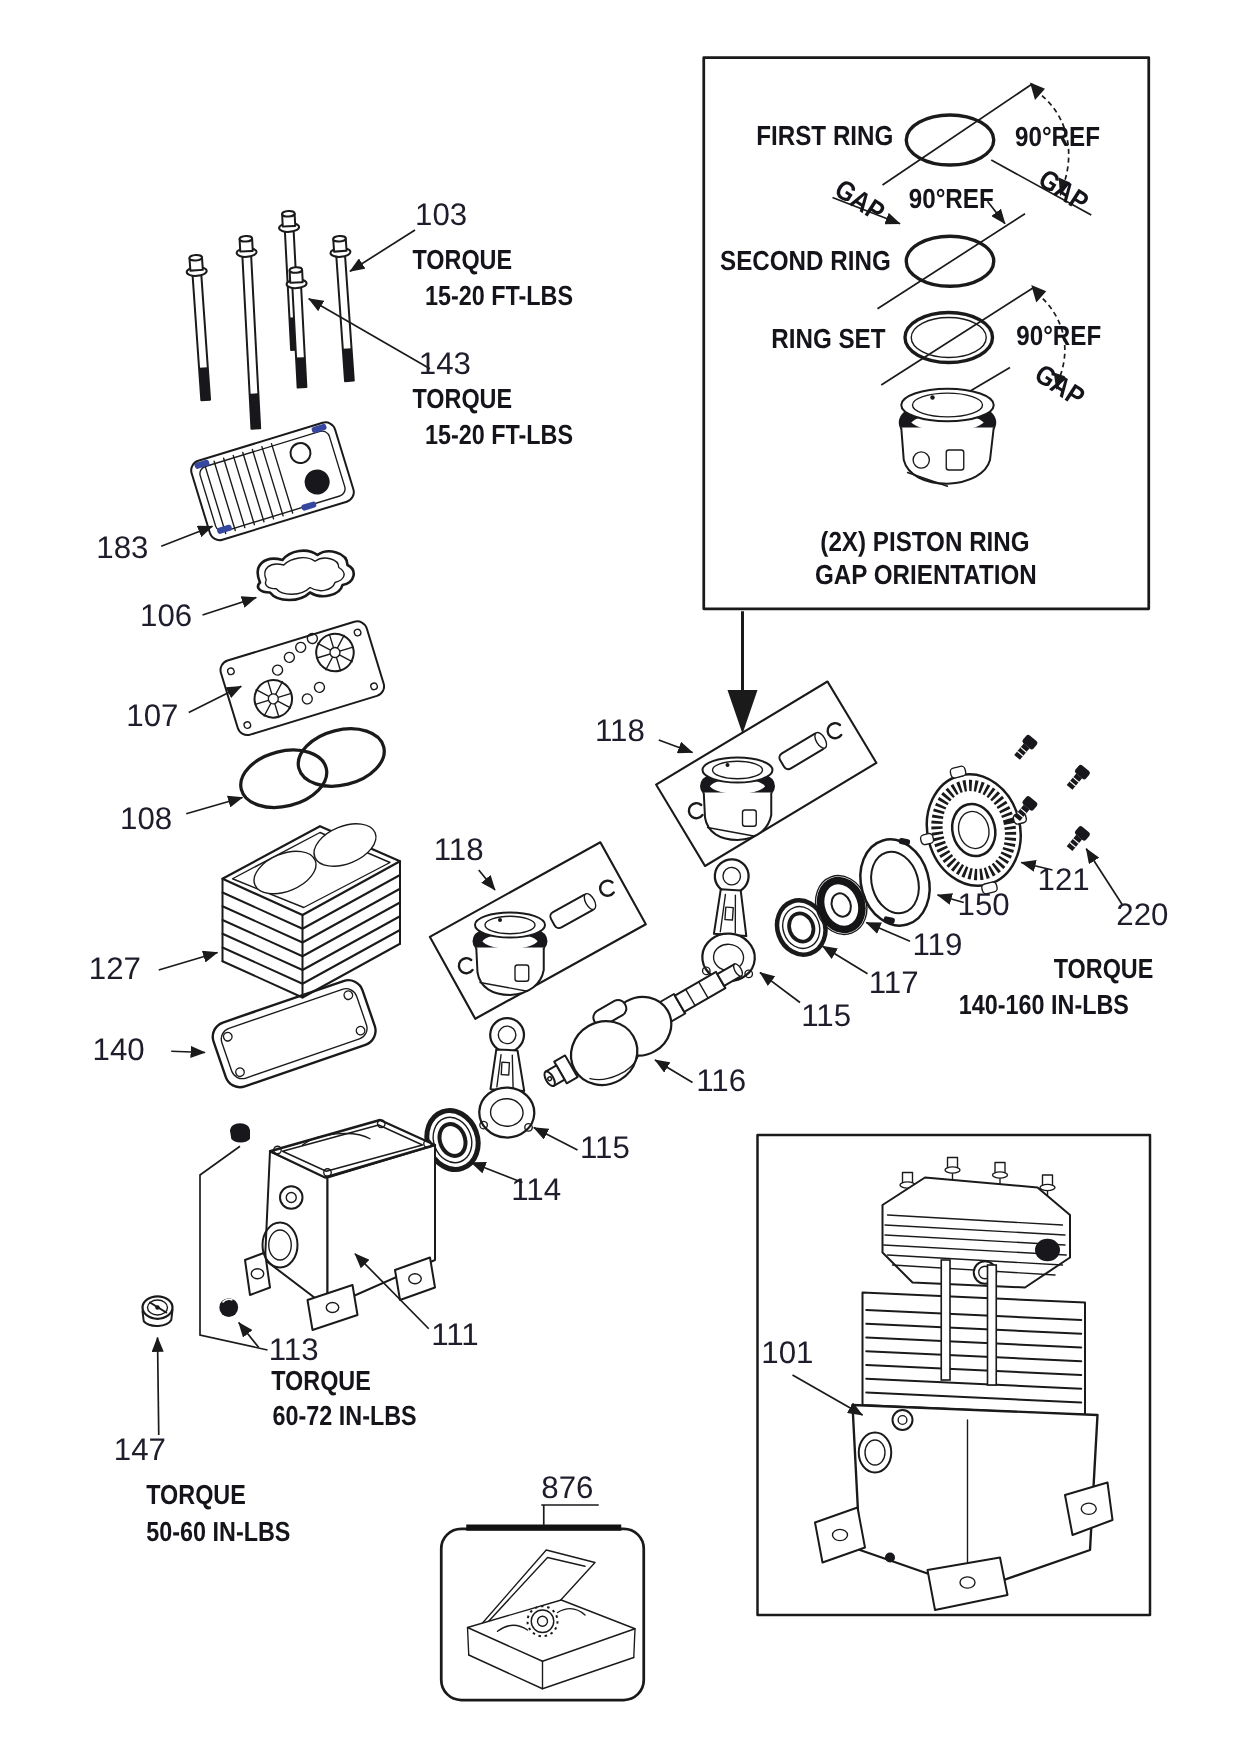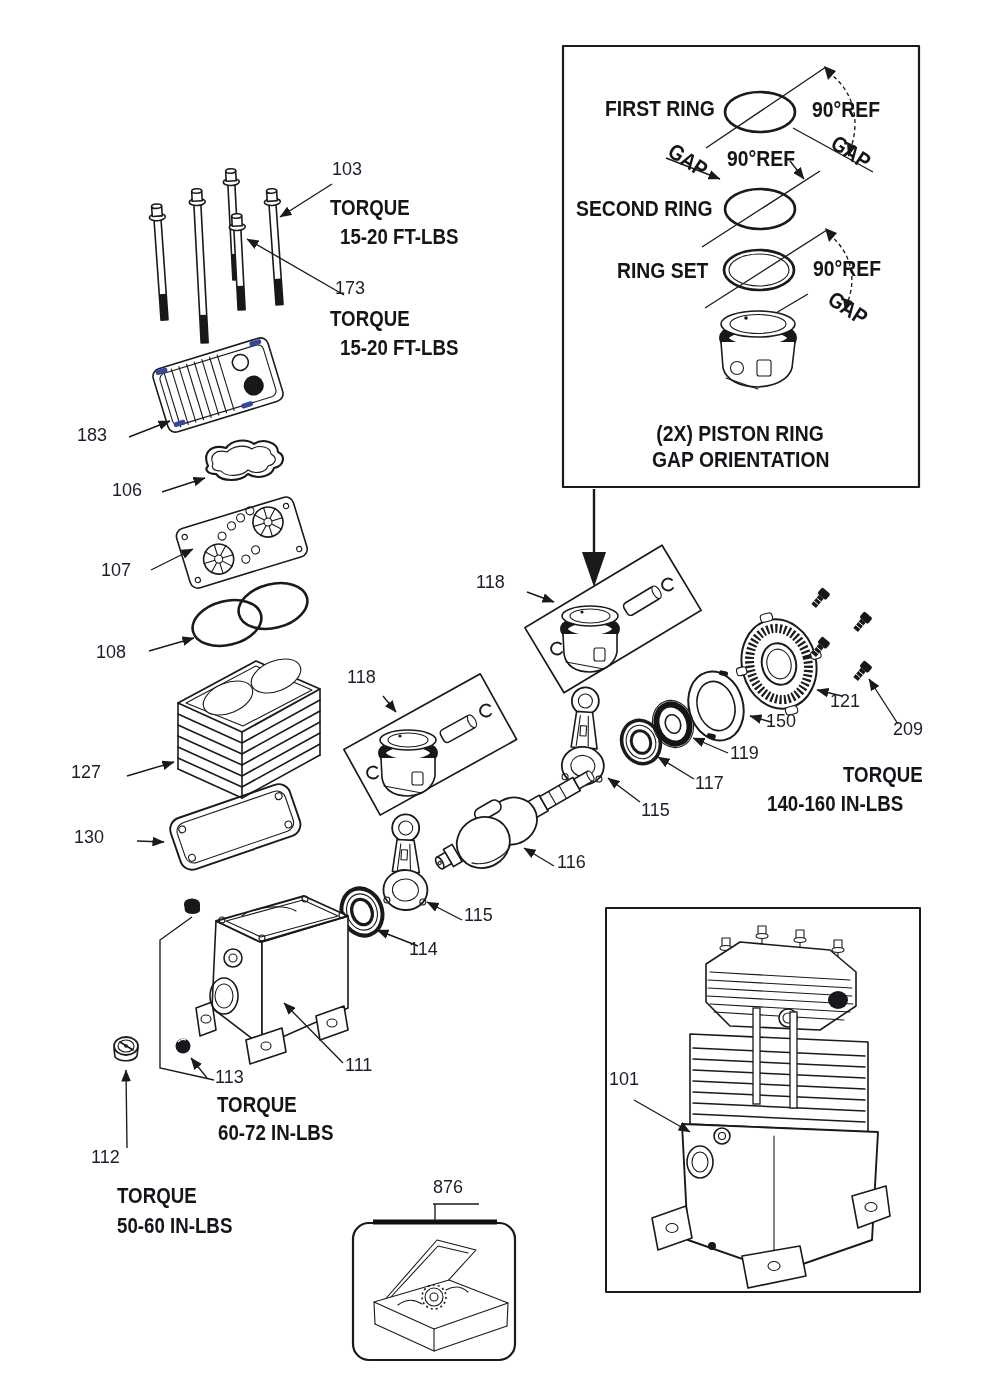--- a/index.html
+++ b/index.html
@@ -6,21 +6,21 @@
   .canvas{position:relative;width:1000px;height:1393px;background:#ffffff;
           font-family:"Liberation Sans",sans-serif;overflow:hidden;}
   svg{position:absolute;left:0;top:0;}
   .ln{fill:none;stroke:#1a1a1a;stroke-width:1.6;stroke-linecap:round;stroke-linejoin:round;}
   .fw{fill:#ffffff;stroke:#1a1a1a;stroke-width:1.6;stroke-linejoin:round;}
   .thin{stroke-width:1.1;}
   .dk{fill:#17171c;stroke:none;}
   .ld{fill:none;stroke:#1a1a1a;stroke-width:1.35;marker-end:url(#ah);}
   .noar{fill:none;stroke:#1a1a1a;stroke-width:1.35;}
   .dash{stroke-dasharray:4 3;}
-  .lbl{position:absolute;color:#1d1d2b;font-size:18px;line-height:1;white-space:nowrap;text-align:center;}
+  .lbl{position:absolute;color:#1d1d2b;font-size:25px;line-height:1;white-space:nowrap;text-align:center;}
   .tq{position:absolute;color:#14141a;font-size:22px;line-height:1;font-weight:700;
       transform:scaleX(0.85);transform-origin:0 0;white-space:nowrap;}
   .ins{position:absolute;color:#14141a;font-size:22px;line-height:1;font-weight:700;
        transform:scaleX(0.88);transform-origin:0 0;white-space:nowrap;}
   .ins.rot{transform:rotate(33deg) scaleX(0.88);}
   .cap{position:absolute;left:640px;width:200px;text-align:center;color:#14141a;
        font-size:22px;line-height:1.18;font-weight:700;transform:scaleX(0.88);
        transform-origin:50% 0;white-space:nowrap;}
 </style>
 </head>
@@ -477,53 +477,53 @@
     <path class="ld" d="M207,1078 L191,1058"></path>
     <path class="ld" d="M127,1148 L126,1070"></path>
     <path class="ld" d="M634,1100 L690,1132"></path>
   </g>
 </svg>
 
 <div class="lbl" style="left:332px;top:160px">103</div>
 <div class="tq" style="left:330px;top:197px">TORQUE</div>
 <div class="tq" style="left:340px;top:226px">15-20 FT-LBS</div>
 
-<div class="lbl" style="left:335px;top:279px">173</div>
+<div class="lbl" style="left:335px;top:279px">143</div>
 <div class="tq" style="left:330px;top:308px">TORQUE</div>
 <div class="tq" style="left:340px;top:337px">15-20 FT-LBS</div>
 
 <div class="lbl" style="left:77px;top:426px">183</div>
 <div class="lbl" style="left:112px;top:481px">106</div>
 <div class="lbl" style="left:101px;top:561px">107</div>
 <div class="lbl" style="left:96px;top:643px">108</div>
 <div class="lbl" style="left:71px;top:763px">127</div>
-<div class="lbl" style="left:74px;top:828px">130</div>
+<div class="lbl" style="left:74px;top:828px">140</div>
 
 <div class="lbl" style="left:476px;top:573px">118</div>
 <div class="lbl" style="left:347px;top:668px">118</div>
 <div class="lbl" style="left:641px;top:801px">115</div>
 <div class="lbl" style="left:695px;top:774px">117</div>
 <div class="lbl" style="left:730px;top:744px">119</div>
 <div class="lbl" style="left:766px;top:712px">150</div>
 <div class="lbl" style="left:830px;top:692px">121</div>
 
-<div class="lbl" style="left:893px;top:720px">209</div>
+<div class="lbl" style="left:893px;top:720px">220</div>
 <div class="tq" style="left:843px;top:764px">TORQUE</div>
 <div class="tq" style="left:767px;top:793px">140-160 IN-LBS</div>
 
 <div class="lbl" style="left:557px;top:853px">116</div>
 <div class="lbl" style="left:464px;top:906px">115</div>
 <div class="lbl" style="left:409px;top:940px">114</div>
 <div class="lbl" style="left:345px;top:1056px">111</div>
 
 <div class="lbl" style="left:215px;top:1068px">113</div>
 <div class="tq" style="left:217px;top:1094px">TORQUE</div>
 <div class="tq" style="left:218px;top:1122px">60-72 IN-LBS</div>
 
-<div class="lbl" style="left:91px;top:1148px">112</div>
+<div class="lbl" style="left:91px;top:1148px">147</div>
 <div class="tq" style="left:117px;top:1185px">TORQUE</div>
 <div class="tq" style="left:117px;top:1215px">50-60 IN-LBS</div>
 
 <div class="lbl" style="left:609px;top:1070px">101</div>
 <div class="lbl" style="left:433px;top:1178px">876</div>
 
 <div class="ins" style="left:605px;top:98px">FIRST RING</div>
 <div class="ins" style="left:812px;top:99px">90°REF</div>
 <div class="ins rot" style="left:839px;top:132px">GAP</div>
 <div class="ins rot" style="left:676px;top:140px">GAP</div>

